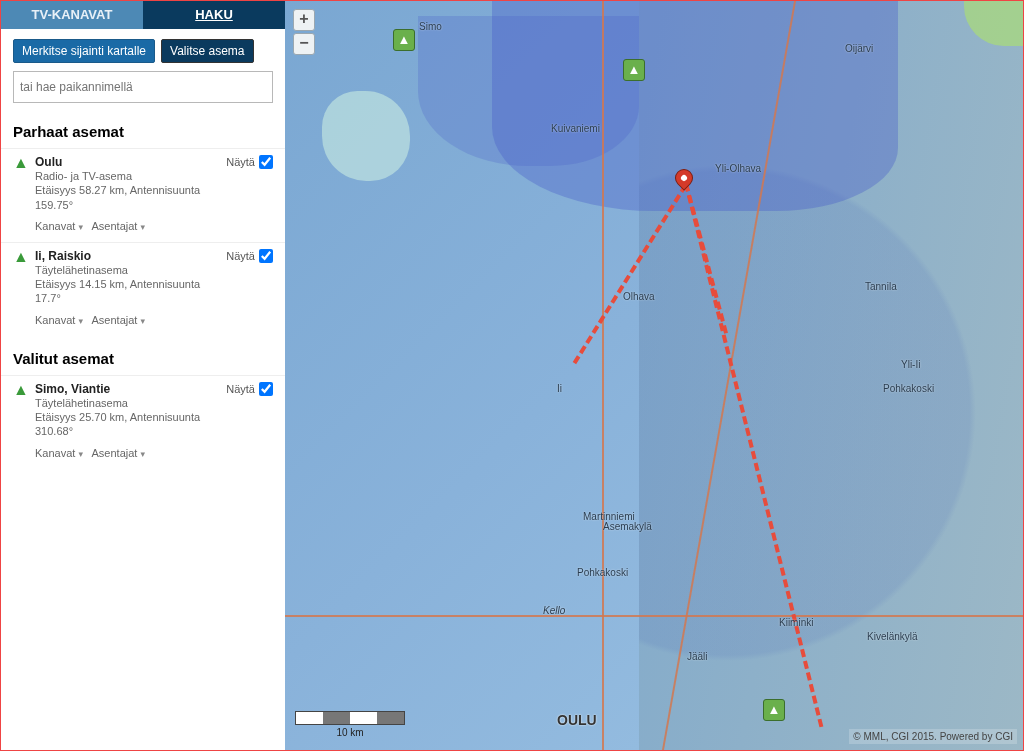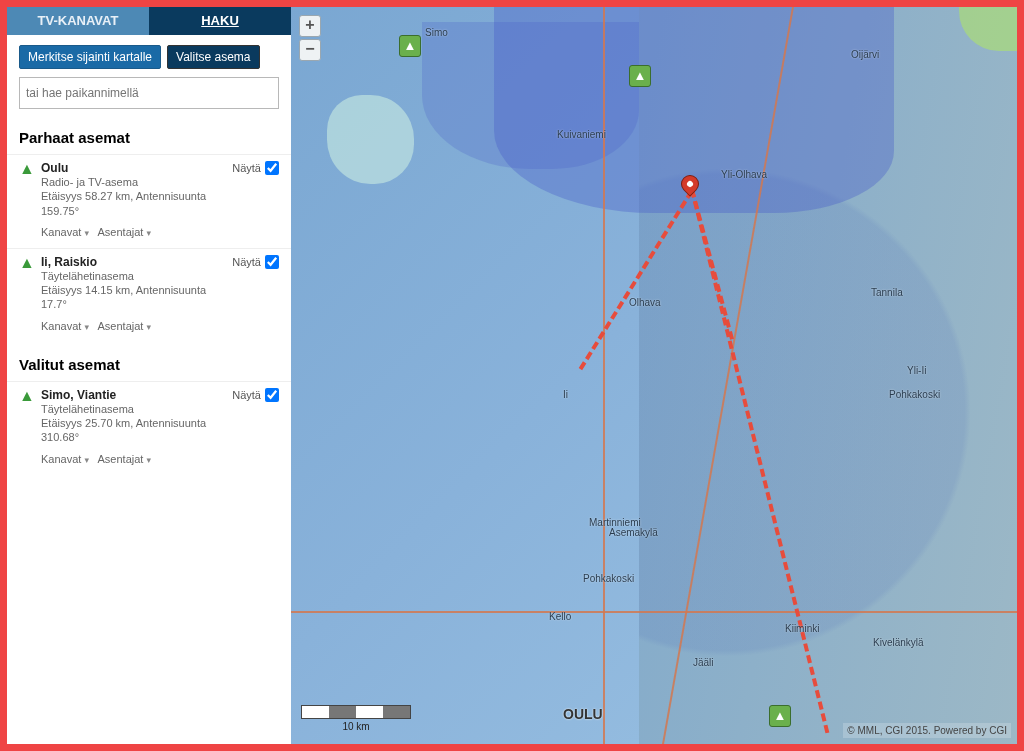--- a/index.html
+++ b/index.html
@@ -1,17 +1,17 @@
 <!DOCTYPE html>
 <html><head>
 <meta charset="utf-8">
 <style>
   * { box-sizing: border-box; margin: 0; padding: 0; }
   body { font-family: Arial, Helvetica, sans-serif; font-size: 12px; color: #333; }
-  .app { display: flex; width: 1024px; height: 751px; overflow: hidden; border: 7px solid #ef4444; }
+  .app { display: flex; width: 1024px; height: 751px; overflow: hidden; border: 1px solid #ef4444; }
   .sidebar { width: 284px; flex-shrink: 0; background: #fff; padding: 0; display: flex; flex-direction: column; }
   .tabs { display: flex; height: 28px; }
   .tab { flex: 1; text-align: center; line-height: 28px; font-weight: bold; font-size: 13px; cursor: pointer; }
   .tab-inactive { background: #4d89b5; color: #e8f0f7; }
   .tab-active { background: #0a3a5e; color: #fff; text-decoration: underline; }
   .controls { padding: 10px 12px 6px 12px; }
   .btnrow { display: flex; gap: 6px; margin-bottom: 8px; }
   .btn { padding: 4px 8px; font-size: 12px; border-radius: 2px; cursor: pointer; border: 1px solid #1a5a8a; }
   .btn-primary { background: #1a6aa6; color: #fff; }
   .btn-secondary { background: #0a3a5e; color: #ffffff; border: 1px solid #333; }
@@ -189,21 +189,21 @@
 
     <div class="oulu-label" style="left:272px; bottom:22px;">OULU</div>
     <div class="place" style="left:134px; top:20px;">Simo</div>
     <div class="place" style="left:266px; top:122px;">Kuivaniemi</div>
     <div class="place" style="left:430px; top:162px;">Yli-Olhava</div>
     <div class="place" style="left:560px; top:42px;">Oijärvi</div>
     <div class="place" style="left:580px; top:280px;">Tannila</div>
     <div class="place" style="left:616px; top:358px;">Yli-Ii</div>
     <div class="place" style="left:598px; top:382px;">Pohkakoski</div>
     <div class="place" style="left:292px; top:566px;">Pohkakoski</div>
-    <div class="place" style="left:258px; top:604px;">Kello</div>
+    <div class="place" style="left:258px; top:604px;font-style:italic;">Kello</div>
     <div class="place" style="left:494px; top:616px;">Kiiminki</div>
     <div class="place" style="left:298px; top:510px;">Martinniemi</div>
     <div class="place" style="left:338px; top:290px;">Olhava</div>
     <div class="place" style="left:272px; top:382px;">Ii</div>
     <div class="place" style="left:318px; top:520px;">Asemakylä</div>
     <div class="place" style="left:582px; top:630px;">Kivelänkylä</div>
     <div class="place" style="left:402px; top:650px;">Jääli</div>
 
     <div class="zoom">
       <div>+</div>

